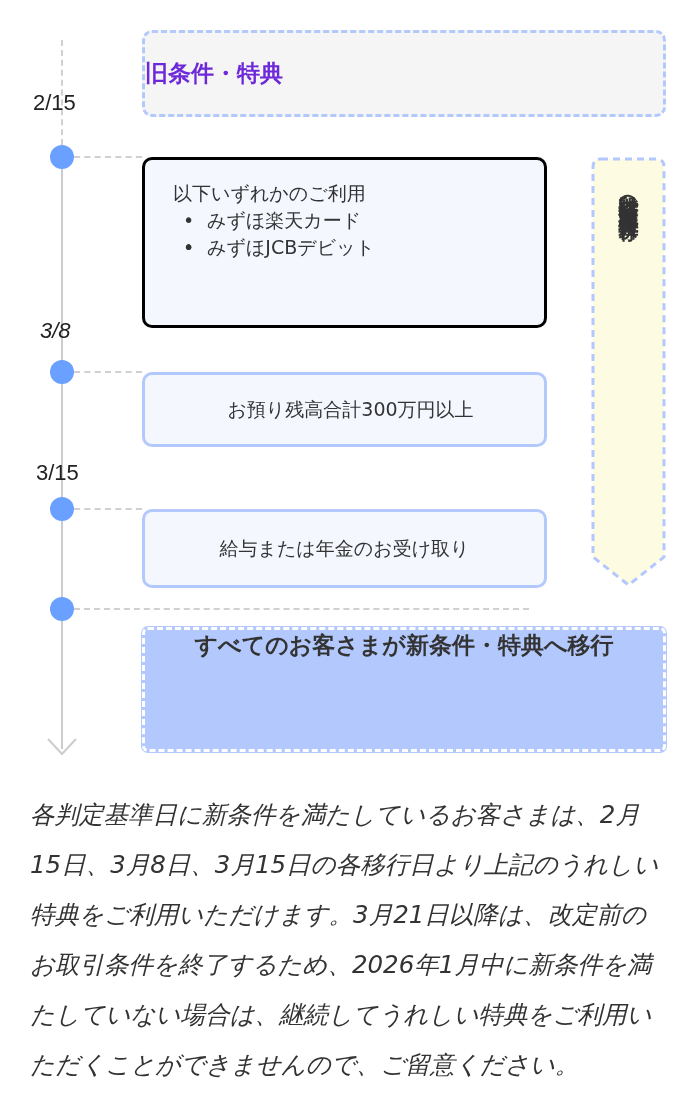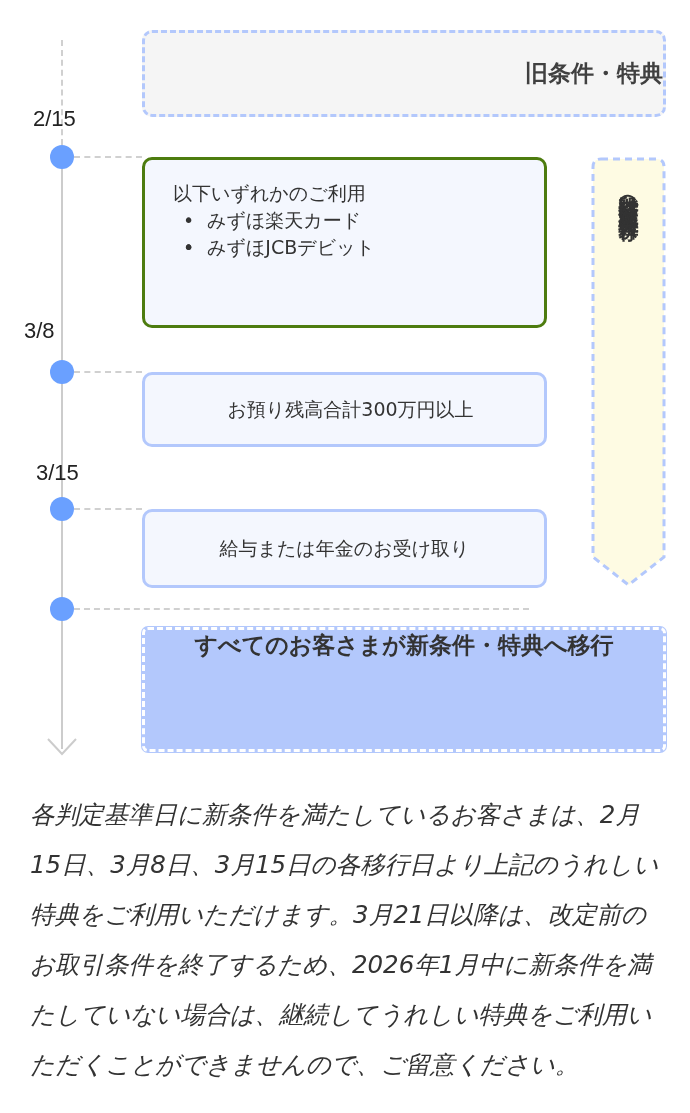--- a/index.html
+++ b/index.html
@@ -6,26 +6,26 @@
   body { width: 690px; height: 1113px; position: relative; overflow: hidden;
          font-family: "DejaVu Sans", "Liberation Sans", sans-serif; color: #333333; }
   .abs { position: absolute; box-sizing: border-box; }
   .vline-dashed { left: 61px; top: 40px; height: 115px; width: 0; border-left: 2px dashed #d0d0d0; }
   .vline-solid { left: 61px; top: 157px; height: 592px; width: 2px; background: #cccccc; }
   .arrowhead { left: 47px; top: 738px; width: 30px; height: 18px; }
   .dot { width: 24px; height: 24px; border-radius: 50%; background: #6aa0ff; }
   .hdash { height: 0; border-top: 2px dashed #d0d0d0; }
   .date { font-size: 22px; color: #222222; font-family: "Liberation Sans", "DejaVu Sans", sans-serif; }
   .old-box { left: 142px; top: 30px; width: 524px; height: 87px; background: #f5f5f5;
-             border: 3px dashed #b3c8fc; border-radius: 10px; display: flex; align-items: center; justify-content: flex-end;
-             font-size: 23px; font-weight: bold; color: #404040; }
+             border: 3px dashed #b3c8fc; border-radius: 10px; display: flex; align-items: center; justify-content: flex-start;
+             font-size: 23px; font-weight: bold; color: #6d28d9; }
   .cond-box { left: 142px; width: 405px; background: #f4f7fe; border: 3px solid #b3c8fc; border-radius: 10px;
               display: flex; align-items: center; justify-content: center; font-size: 19px; color: #333333; }
   .cond-list { left: 142px; top: 157px; width: 405px; height: 171px; background: #f4f7fe;
-               border: 3px solid #4d7c0f; border-radius: 10px; padding: 20px 0 0 28px; font-size: 19px; line-height: 27px; color: #333333; }
+               border: 3px solid #000000; border-radius: 10px; padding: 20px 0 0 28px; font-size: 19px; line-height: 27px; color: #333333; }
   .cond-list ul { list-style: none; margin: 0; padding: 0 0 0 10px; }
   .cond-list li { position: relative; padding-left: 24px; }
   .cond-list li .bullet { position: absolute; left: 0; top: 0; }
   .cond-list li .sub { display: block; padding-left: 6px; }
   .banner { left: 591px; top: 157px; width: 75px; height: 430px; }
   .banner-text { left: 591px; top: 180px; width: 75px; writing-mode: vertical-rl; text-orientation: upright;
                  font-size: 20px; font-weight: bold; color: #333333; display: flex; align-items: flex-start; justify-content: center; letter-spacing: 2px; line-height: 75px; }
   .final-box { left: 142px; top: 627px; width: 524px; height: 125px; background: #b3c8fc;
                border: 3px dashed #ffffff; outline: 0; border-radius: 6px; display: flex; align-items: flex-start; justify-content: center;
                font-size: 23px; font-weight: bold; color: #333333; box-shadow: 0 0 0 1px #b3c8fc; }
@@ -33,22 +33,22 @@
 </style>
 </head>
 <body>
 
 <div class="abs vline-dashed"></div>
 <div class="abs vline-solid"></div>
 <svg class="abs arrowhead" viewBox="0 0 30 18">
   <polyline points="1,1 15,16 29,1" fill="none" stroke="#cccccc" stroke-width="2"></polyline>
 </svg>
 
-<div class="abs date" style="left:33px; top:106px;">2/15</div>
-<div class="abs date" style="left:24px; top:318px;">3/8</div>
+<div class="abs date" style="left:33px; top:90px;">2/15</div>
+<div class="abs date" style="left:40px; top:318px;font-style:italic;">3/8</div>
 <div class="abs date" style="left:36px; top:460px;">3/15</div>
 
 <div class="abs dot" style="left:50px; top:145px;"></div>
 <div class="abs dot" style="left:50px; top:360px;"></div>
 <div class="abs dot" style="left:50px; top:497px;"></div>
 <div class="abs dot" style="left:50px; top:597px;"></div>
 
 <div class="abs hdash" style="left:74px; top:156px; width:68px;"></div>
 <div class="abs hdash" style="left:74px; top:371px; width:68px;"></div>
 <div class="abs hdash" style="left:74px; top:508px; width:68px;"></div>

